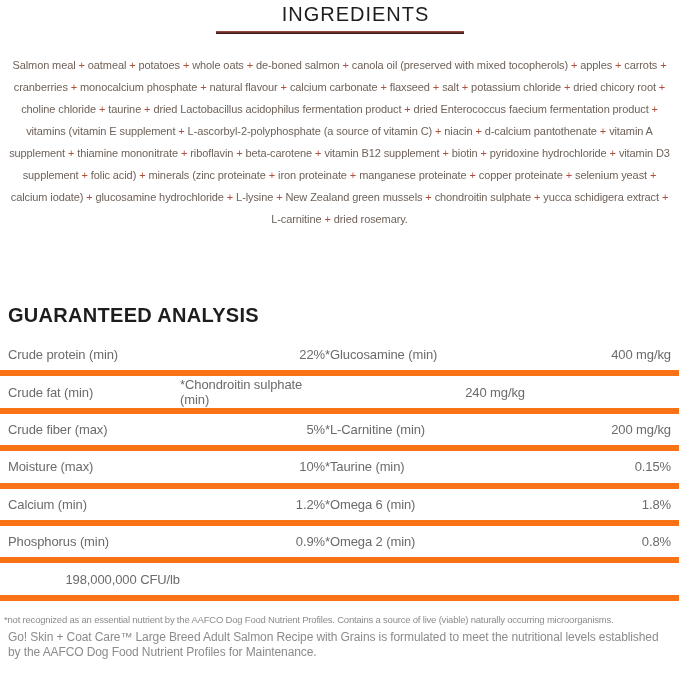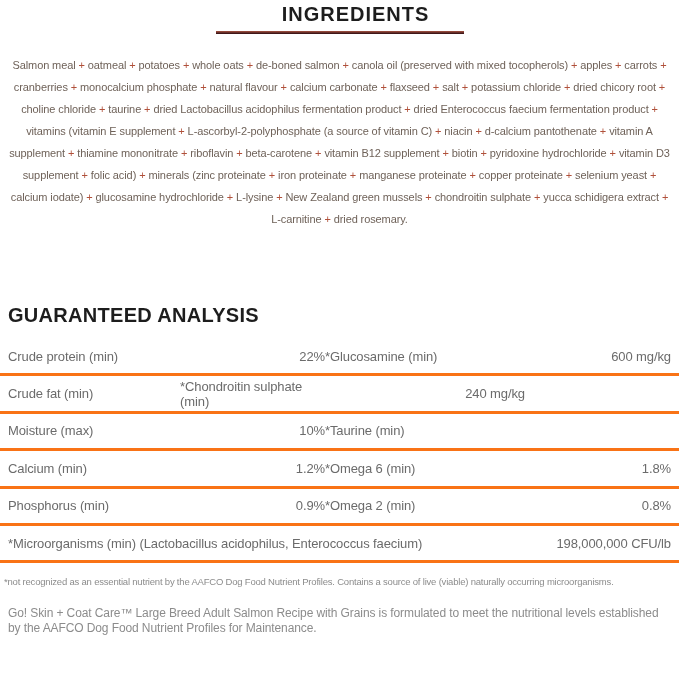--- a/index.html
+++ b/index.html
@@ -6,21 +6,21 @@
   html, body {
     width: 679px; height: 690px;
     background: #ffffff;
     font-family: "Liberation Sans", sans-serif;
     overflow: hidden;
   }
   .ing-title {
     margin-top: 3px;
     text-align: center;
     font-size: 20px;
-    font-weight: bold;
+    font-weight: normal;
     letter-spacing: 1px;
     color: #1d1d1d;
     line-height: 22px;
     padding-left: 32px;
   }
   .ing-underline {
     width: 248px; height: 3px;
     margin: 6px auto 0 auto;
     background: linear-gradient(#a85443, #2b0b10);
   }
@@ -41,37 +41,37 @@
     color: #1d1d1d;
     line-height: 23px;
   }
   .ga-table { margin-top: 12px; }
   .ga-row {
     display: grid;
     grid-template-columns: 172px 145px 200px 1fr;
     align-items: center;
     height: 37.4px;
     padding: 0 8px;
-    border-bottom: 3px solid #f97316;
+    border-bottom: 6px solid #f97316;
     font-size: 13px;
     color: #6b6b6b;
     letter-spacing: -0.1px;
   }
   .ga-row .val { text-align: right; }
   .ga-row.full .lbl-wide { grid-column: 1 / 4; }
   .foot-note {
     margin: 13px 8px 0 4px;
     font-size: 9.5px;
     letter-spacing: -0.2px;
     white-space: nowrap;
     color: #8c8c8c;
     line-height: 12px;
   }
   .aafco-note {
-    margin: 18px 8px 0 8px;
+    margin: 4px 8px 0 8px;
     font-size: 12px;
     line-height: 15px;
     letter-spacing: -0.1px;
     color: #8c8c8c;
   }
 </style>
 </head>
 <body>
 
 <h1 class="ing-title">INGREDIENTS</h1>
@@ -79,45 +79,51 @@
 
 <p class="ing-text">Salmon meal<span class="plus"> + </span>oatmeal<span class="plus"> + </span>potatoes<span class="plus"> + </span>whole oats<span class="plus"> + </span>de-boned salmon<span class="plus"> + </span>canola oil (preserved with mixed tocopherols)<span class="plus"> + </span>apples<span class="plus"> + </span>carrots<span class="plus"> + </span>cranberries<span class="plus"> + </span>monocalcium phosphate<span class="plus"> + </span>natural flavour<span class="plus"> + </span>calcium carbonate<span class="plus"> + </span>flaxseed<span class="plus"> + </span>salt<span class="plus"> + </span>potassium chloride<span class="plus"> + </span>dried chicory root<span class="plus"> + </span>choline chloride<span class="plus"> + </span>taurine<span class="plus"> + </span>dried Lactobacillus acidophilus fermentation product<span class="plus"> + </span>dried Enterococcus faecium fermentation product<span class="plus"> + </span>vitamins (vitamin E supplement<span class="plus"> + </span>L-ascorbyl-2-polyphosphate (a source of vitamin C)<span class="plus"> + </span>niacin<span class="plus"> + </span>d-calcium pantothenate<span class="plus"> + </span>vitamin A supplement<span class="plus"> + </span>thiamine mononitrate<span class="plus"> + </span>riboflavin<span class="plus"> + </span>beta-carotene<span class="plus"> + </span>vitamin B12 supplement<span class="plus"> + </span>biotin<span class="plus"> + </span>pyridoxine hydrochloride<span class="plus"> + </span>vitamin D3 supplement<span class="plus"> + </span>folic acid)<span class="plus"> + </span>minerals (zinc proteinate<span class="plus"> + </span>iron proteinate<span class="plus"> + </span>manganese proteinate<span class="plus"> + </span>copper proteinate<span class="plus"> + </span>selenium yeast<span class="plus"> + </span>calcium iodate)<span class="plus"> + </span>glucosamine hydrochloride<span class="plus"> + </span>L-lysine<span class="plus"> + </span>New Zealand green mussels<span class="plus"> + </span>chondroitin sulphate<span class="plus"> + </span>yucca schidigera extract<span class="plus"> + </span>L-carnitine<span class="plus"> + </span>dried rosemary.</p>
 
 <h2 class="ga-title">GUARANTEED ANALYSIS</h2>
 
 <div class="ga-table">
     <div class="ga-row">
       <div class="lbl">Crude protein (min)</div>
       <div class="val">22%</div>
       <div class="lbl">*Glucosamine (min)</div>
-      <div class="val">600 mg/kg</div>
+      <div class="val">400 mg/kg</div>
     </div>
     <div class="ga-row">
       <div class="lbl">Crude fat (min)</div>
       <div class="lbl">*Chondroitin sulphate (min)</div>
       <div class="val">240 mg/kg</div>
     </div>
     <div class="ga-row">
+      <div class="lbl">Crude fiber (max)</div>
+      <div class="val">5%</div>
+      <div class="lbl">*L-Carnitine (min)</div>
+      <div class="val">200 mg/kg</div>
+    </div>
+    <div class="ga-row">
       <div class="lbl">Moisture (max)</div>
       <div class="val">10%</div>
       <div class="lbl">*Taurine (min)</div>
+      <div class="val">0.15%</div>
     </div>
     <div class="ga-row">
       <div class="lbl">Calcium (min)</div>
       <div class="val">1.2%</div>
       <div class="lbl">*Omega 6 (min)</div>
       <div class="val">1.8%</div>
     </div>
     <div class="ga-row">
       <div class="lbl">Phosphorus (min)</div>
       <div class="val">0.9%</div>
       <div class="lbl">*Omega 2 (min)</div>
       <div class="val">0.8%</div>
     </div>
     <div class="ga-row full">
-      <div class="lbl lbl-wide">*Microorganisms (min) (Lactobacillus acidophilus, Enterococcus faecium)</div>
       <div class="val">198,000,000 CFU/lb</div>
     </div>
   </div>
 
 <p class="foot-note">*not recognized as an essential nutrient by the AAFCO Dog Food Nutrient Profiles. Contains a source of live (viable) naturally occurring microorganisms.</p>
 
 <p class="aafco-note">Go! Skin + Coat Care™ Large Breed Adult Salmon Recipe with Grains is formulated to meet the nutritional levels established by the AAFCO Dog Food Nutrient Profiles for Maintenance.</p>
 
 </body></html>

